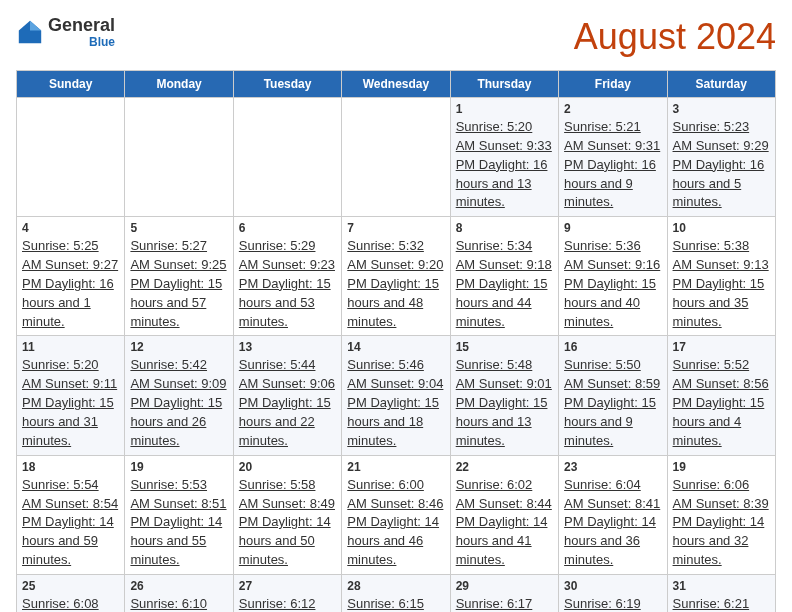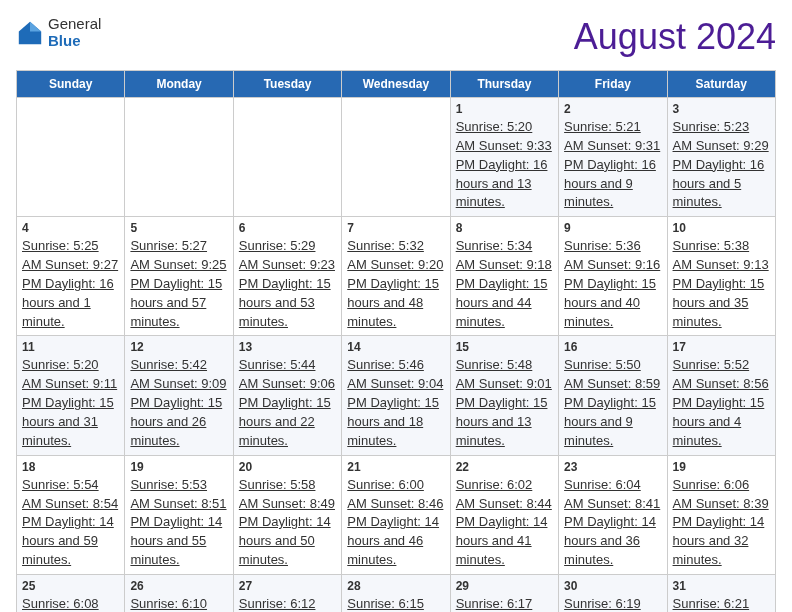--- a/index.html
+++ b/index.html
@@ -20,40 +20,41 @@
       display: flex;
       align-items: center;
       gap: 4px;
     }
     .logo-text {
       display: flex;
       flex-direction: column;
       line-height: 1.1;
     }
     .logo-general {
-      font-size: 15px;
-      font-weight: normal;
+      font-size: 18px;
+      font-weight: bold;
       color: #333;
     }
     .logo-blue {
-      font-size: 15px;
+      font-size: 12px;
       font-weight: bold;
       color: #1e6bb8;
+      text-align: right;
     }
     .logo-icon {
       width: 28px;
       height: 28px;
     }
     .title-block {
       text-align: right;
     }
     .title-month {
       font-size: 36px;
       font-weight: 300;
-      color: #4c1d95;
+      color: #c2410c;
     }
     .title-location {
       font-size: 15px;
       color: #555;
     }
     .calendar {
       width: 100%;
       border-collapse: collapse;
       font-size: 11px;
     }

